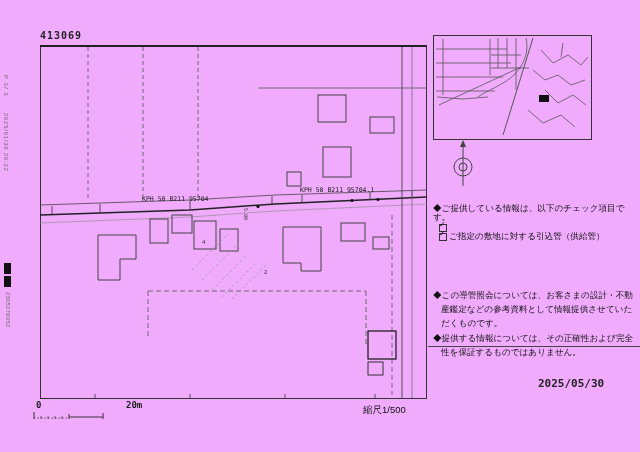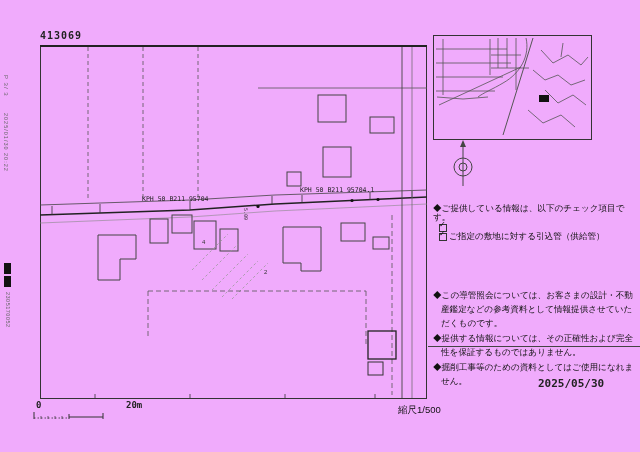--- a/index.html
+++ b/index.html
@@ -23,21 +23,21 @@
   .notes .note{padding-left:8px;text-indent:-8px;margin-bottom:1px;}
   .divider{position:absolute;left:428px;top:346px;width:212px;height:1px;background:#444;}
   .company{position:absolute;left:434px;top:352px;font-size:19px;font-weight:bold;letter-spacing:1px;color:#111;}
   .issue-date{position:absolute;left:538px;top:377px;font-size:11px;font-weight:bold;
               font-family:"DejaVu Sans Mono",monospace;color:#222;}
   .sb-zero{position:absolute;left:36px;top:400px;font-size:9px;font-weight:bold;
            font-family:"DejaVu Sans Mono",monospace;color:#222;}
   .sb-max{position:absolute;left:82px;top:400px;font-size:9px;font-weight:bold;
           font-family:"DejaVu Sans Mono",monospace;color:#222;margin-left:44px;}
   .sb-bar{position:absolute;left:33px;top:410px;}
-  .scale-label{position:absolute;left:363px;top:404px;font-size:9.5px;color:#111;margin-left:35px;}
+  .scale-label{position:absolute;left:363px;top:404px;font-size:9.5px;color:#111;}
   .stamp{position:absolute;left:4px;top:263px;display:flex;flex-direction:column;align-items:center;}
   .stamp .blk{width:7px;height:11px;background:#111;margin-bottom:2px;}
   .stamp .digits{writing-mode:vertical-rl;font-size:5.5px;color:#666;letter-spacing:0.5px;margin-top:3px;}
   svg{display:block;}
 </style>
 </head>
 <body>
 
 <div class="page">
 
@@ -187,21 +187,20 @@
       <span class="cbx">
           <span class="mark">✓</span>
         </span>
       <span>ご指定の敷地に対する引込管（供給管）</span>
     </div>
   </div>
 
   <div class="notes">
     <div class="note">◆この導管照会については、お客さまの設計・不動産鑑定などの参考資料として情報提供させていただくものです。</div>
     <div class="note">◆提供する情報については、その正確性および完全性を保証するものではありません。</div>
-    <div class="note">◆掘削工事等のための資料としてはご使用になれません。</div>
   </div>
 
   <div class="divider"></div>
   <div class="issue-date">2025/05/30</div>
 
   <div class="sb-zero">0</div>
   <div class="sb-max">20m</div>
   <div class="sb-bar">
     <svg viewBox="0 0 72 10" width="72" height="10">
       <line x1="1" y1="2" x2="1" y2="9" stroke="#333" stroke-width="1"></line>

